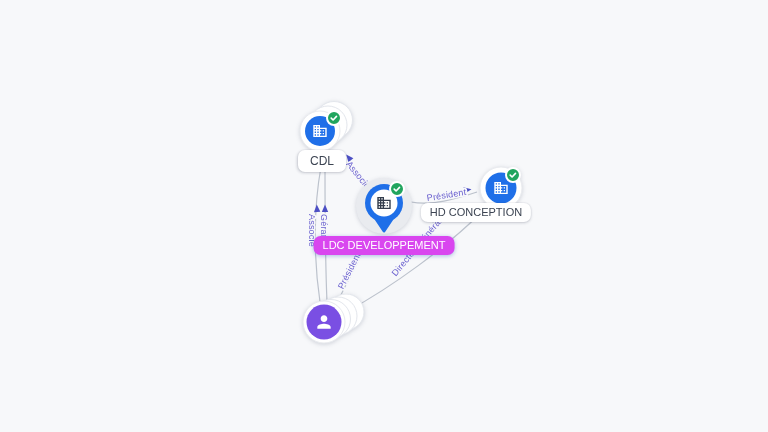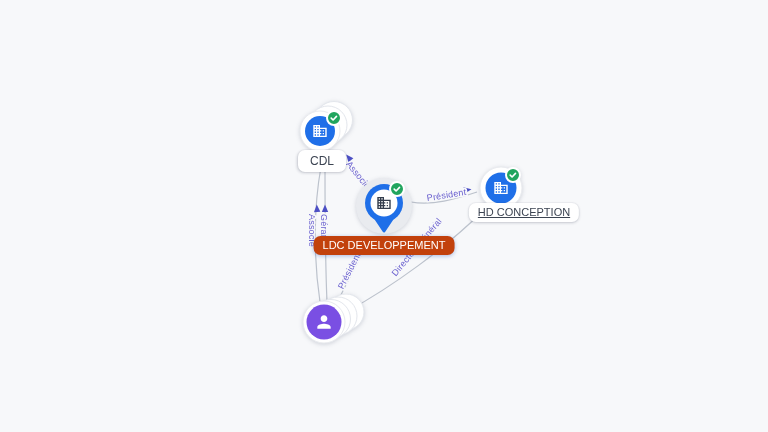--- a/index.html
+++ b/index.html
@@ -22,21 +22,21 @@
   .node svg{display:block;}
   .pill{
     position:absolute;transform:translateX(-50%);
     background:#ffffff;color:#3c4452;
     font-size:11px;line-height:1;white-space:nowrap;
     padding:4px 9px;border-radius:7px;
     box-shadow:0 1px 3px rgba(25,35,60,.20), 0 0 0 1px rgba(25,35,60,.03);
     cursor:pointer;
   }
   .pill.selected{
-    background:#c2410c;color:#ffffff;
+    background:#d946ef;color:#ffffff;
     box-shadow:0 1px 4px rgba(20,70,180,.35);
     font-weight:400;
   }
   .pill.cdl{font-size:12px;padding:5px 12px;}
   .shadowed{filter:drop-shadow(0 1px 2px rgba(30,40,70,.18));}
 </style>
 </head>
 <body>
 
 <div id="graph">
@@ -104,21 +104,21 @@
     <svg class="shadowed" width="56" height="52" viewBox="0 0 56 52">
       <circle cx="24" cy="26" r="21" fill="#ffffff" stroke="#e8eaee"></circle>
       <circle cx="24" cy="26" r="15.5" fill="#1f6fe8"></circle>
       <g transform="translate(16,18)">
         <path fill="#ffffff" d="M8 4.7V2H1.3v12h13.4V4.7H8zM4 12.7H2.7v-1.4H4v1.4zm0-2.7H2.7V8.6H4V10zm0-2.7H2.7V5.9H4v1.4zm0-2.7H2.7V3.2H4v1.4zm2.7 8.1H5.3v-1.4h1.4v1.4zm0-2.7H5.3V8.6h1.4V10zm0-2.7H5.3V5.9h1.4v1.4zm0-2.7H5.3V3.2h1.4v1.4zm6.6 8.1H8v-1.4h1.3v-1.3H8V8.6h1.3V7.2H8V5.9h5.3v6.8zm-1.3-5.4h-1.3v1.3H12V7.3zm0 2.7h-1.3v1.3H12V10z"></path>
       </g>
       <circle cx="36" cy="13" r="7" fill="#21a55e" stroke="#ffffff" stroke-width="2"></circle>
       <path d="M33.2 13.1l1.9 1.9 3.4-3.6" fill="none" stroke="#ffffff" stroke-width="1.6" stroke-linecap="round" stroke-linejoin="round"></path>
     </svg>
   </div>
-  <div class="pill" style="left:524px;top:203px;text-decoration:underline;">HD CONCEPTION</div>
+  <div class="pill" style="left:476px;top:203px;">HD CONCEPTION</div>
 
   <div class="node" style="left:298px;top:294px;">
     <svg class="shadowed" width="70" height="56" viewBox="0 0 70 56">
       <circle cx="48" cy="18" r="18" fill="#ffffff" stroke="#e3e6ec"></circle>
       <circle cx="40" cy="22" r="19" fill="#ffffff" stroke="#e3e6ec"></circle>
       <circle cx="33" cy="25" r="19.5" fill="#ffffff" stroke="#e3e6ec"></circle>
       <circle cx="26" cy="28" r="21" fill="#ffffff" stroke="#e8eaee"></circle>
       <circle cx="26" cy="28" r="17.5" fill="#7a4fe3"></circle>
       <g transform="translate(16,18)">
         <path fill="#ffffff" d="M10 10c1.84 0 3.33-1.49 3.33-3.33S11.84 3.33 10 3.33 6.67 4.82 6.67 6.67 8.16 10 10 10zm0 1.67c-2.22 0-6.67 1.11-6.67 3.33v1.67h13.34V15c0-2.22-4.45-3.33-6.67-3.33z"></path>

